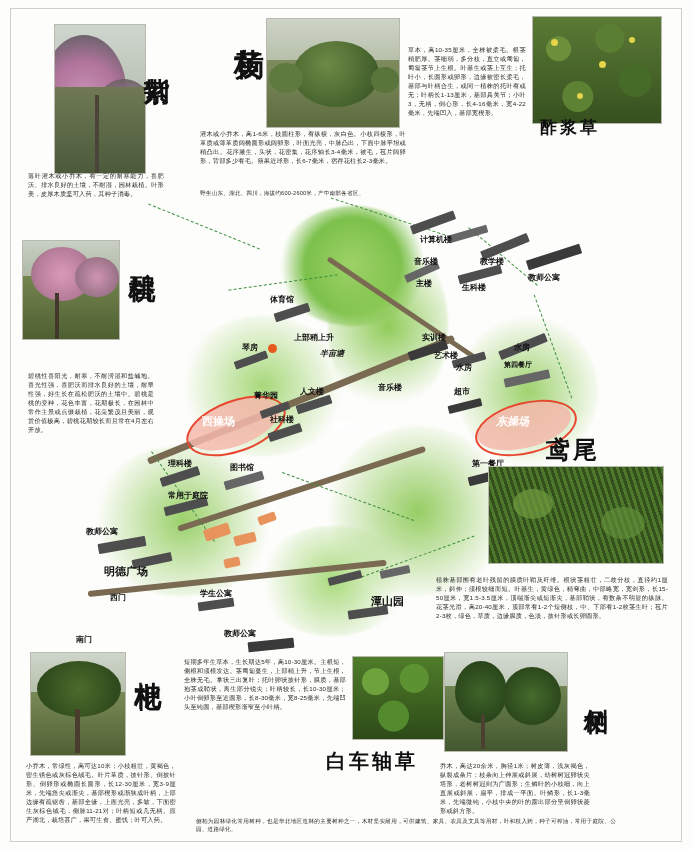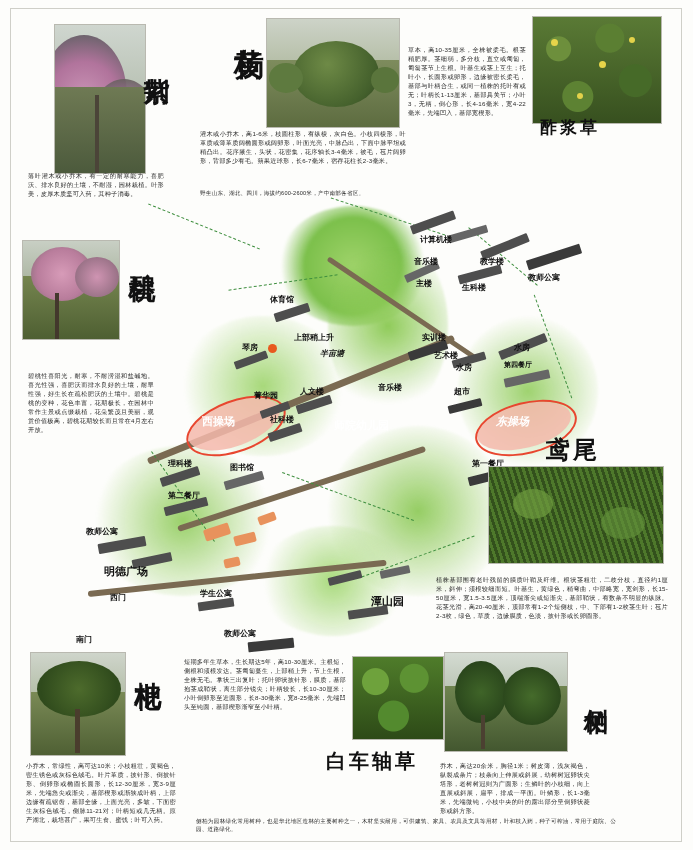--- a/index.html
+++ b/index.html
@@ -168,21 +168,21 @@
     <div class="mlab" style="left:272px;top:190px;">人文楼</div>
     <div class="mlab" style="left:350px;top:186px;">音乐楼</div>
     <div class="mlab" style="left:226px;top:194px;">菁华园</div>
     <div class="mlab" style="left:426px;top:190px;">超市</div>
     <div class="mlab" style="left:242px;top:218px;">社科楼</div>
     <div class="mlab w big" style="left:174px;top:218px;">西操场</div>
     <div class="mlab w big" style="left:468px;top:218px;font-style:italic;">东操场</div>
     <div class="mlab w big" style="left:306px;top:222px;">师院幼儿园</div>
     <div class="mlab" style="left:140px;top:262px;">理科楼</div>
     <div class="mlab" style="left:202px;top:266px;">图书馆</div>
-    <div class="mlab" style="left:140px;top:294px;">第二餐厅</div>
+    <div class="mlab" style="left:140px;top:294px;">常用于庭院</div>
     <div class="mlab" style="left:444px;top:262px;">第一餐厅</div>
     <div class="mlab" style="left:58px;top:330px;">教师公寓</div>
     <div class="mlab big" style="left:76px;top:368px;">明德广场</div>
     <div class="mlab" style="left:82px;top:396px;">西门</div>
     <div class="mlab" style="left:48px;top:438px;">南门</div>
     <div class="mlab" style="left:172px;top:392px;">学生公寓</div>
     <div class="mlab" style="left:196px;top:432px;">教师公寓</div>
     <div class="mlab big" style="left:343px;top:398px;">潭山园</div>
   </div>
 

